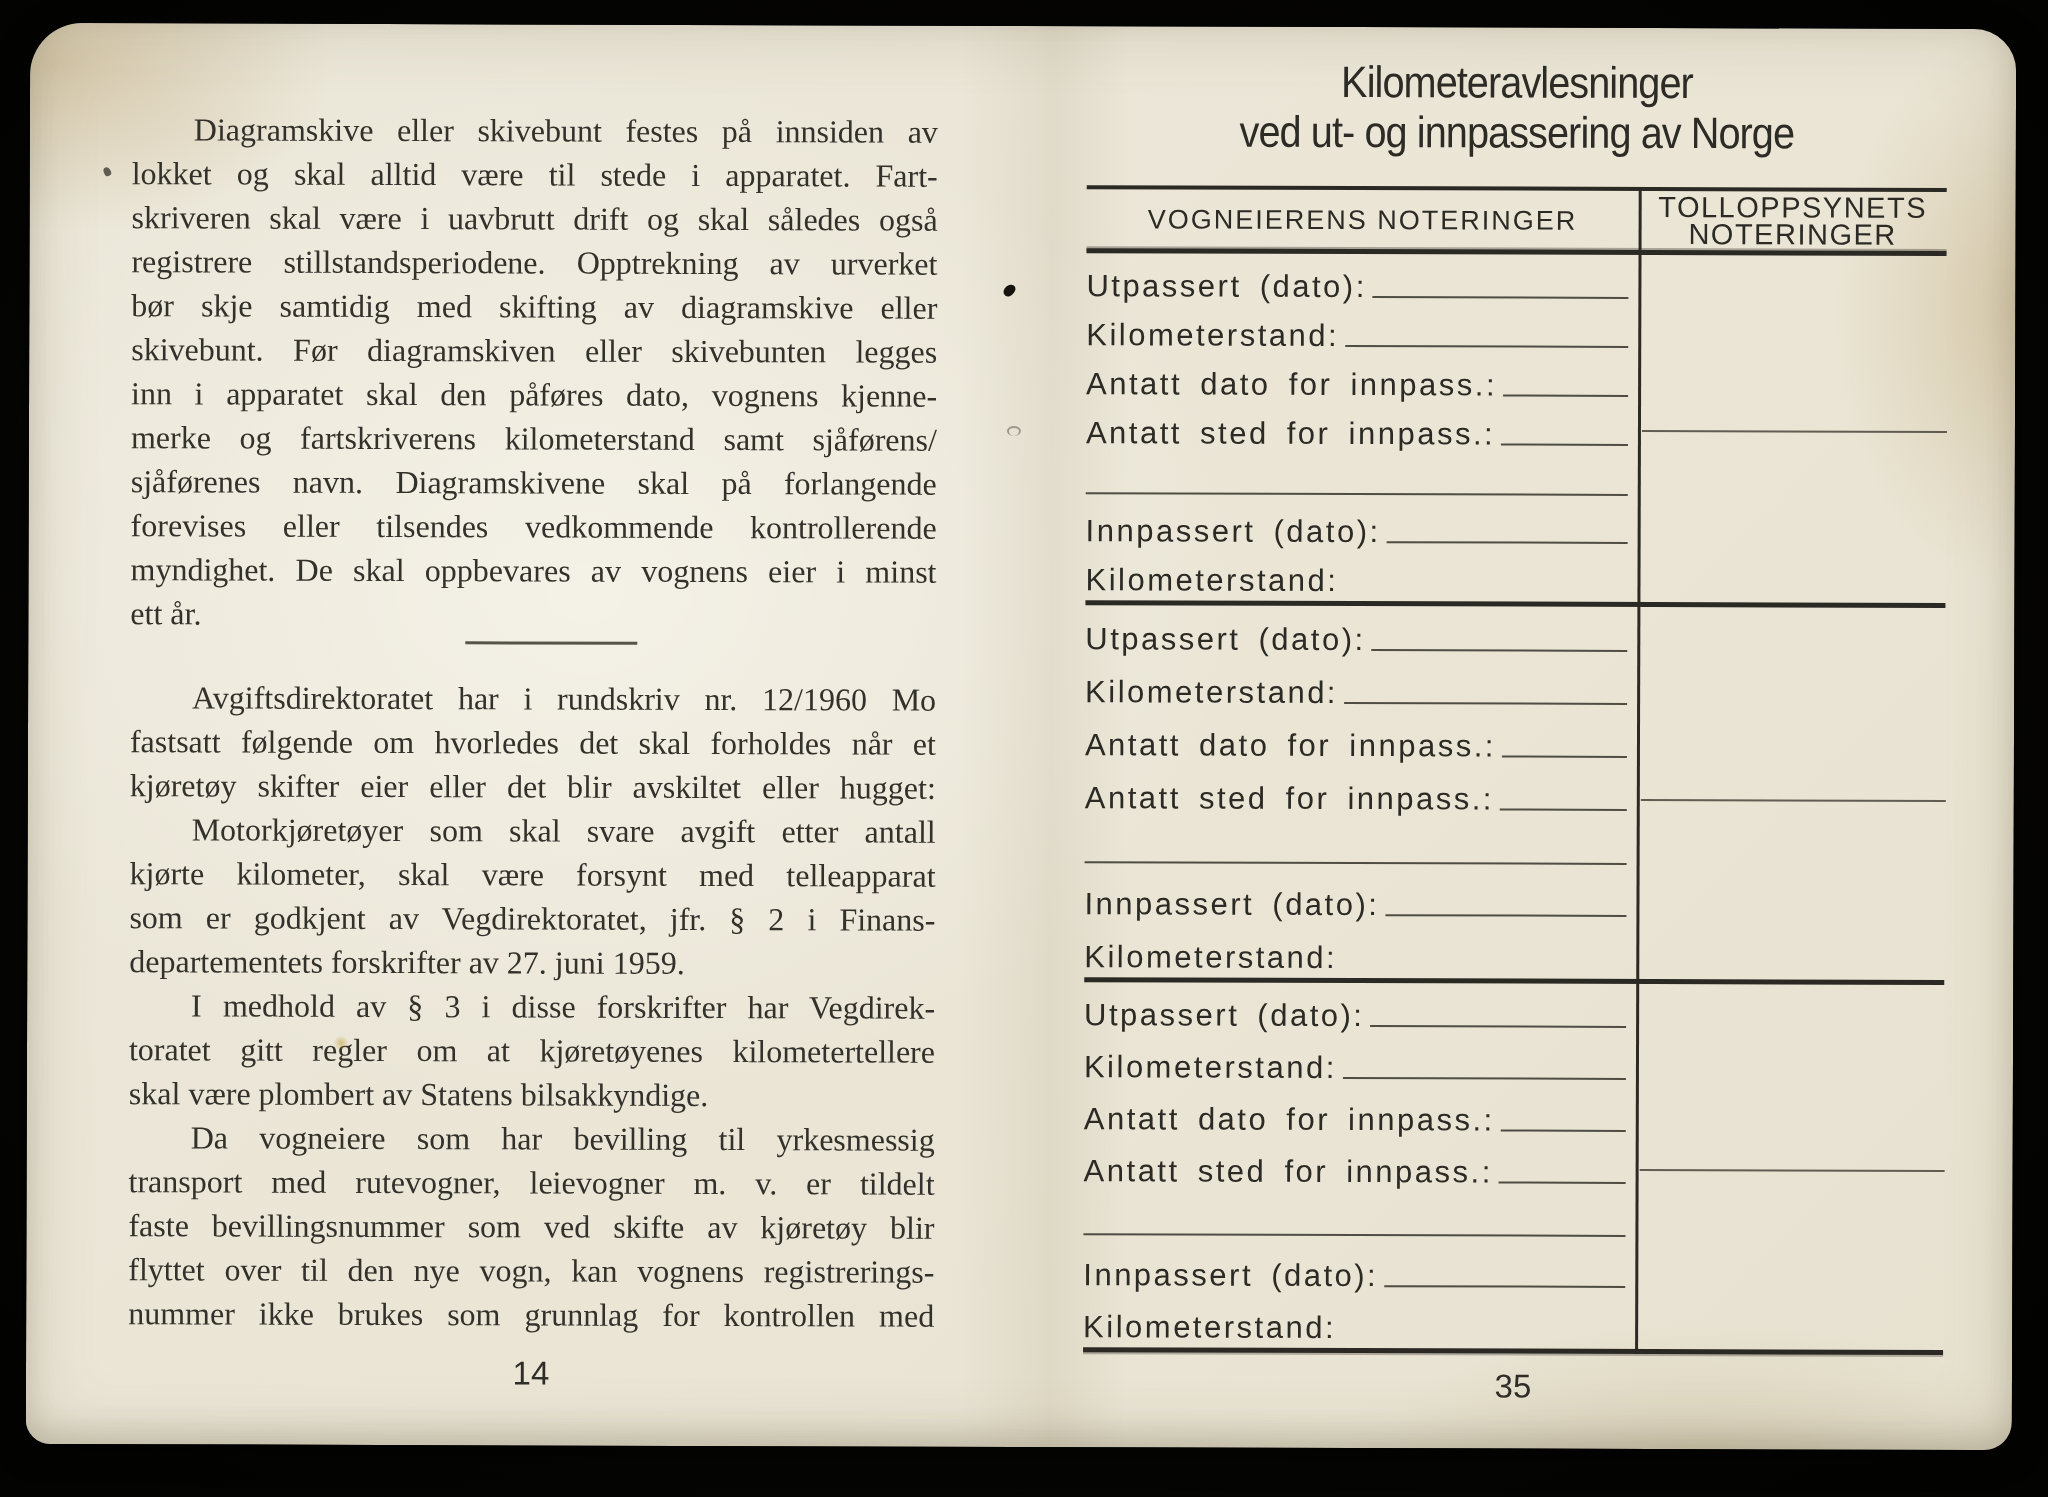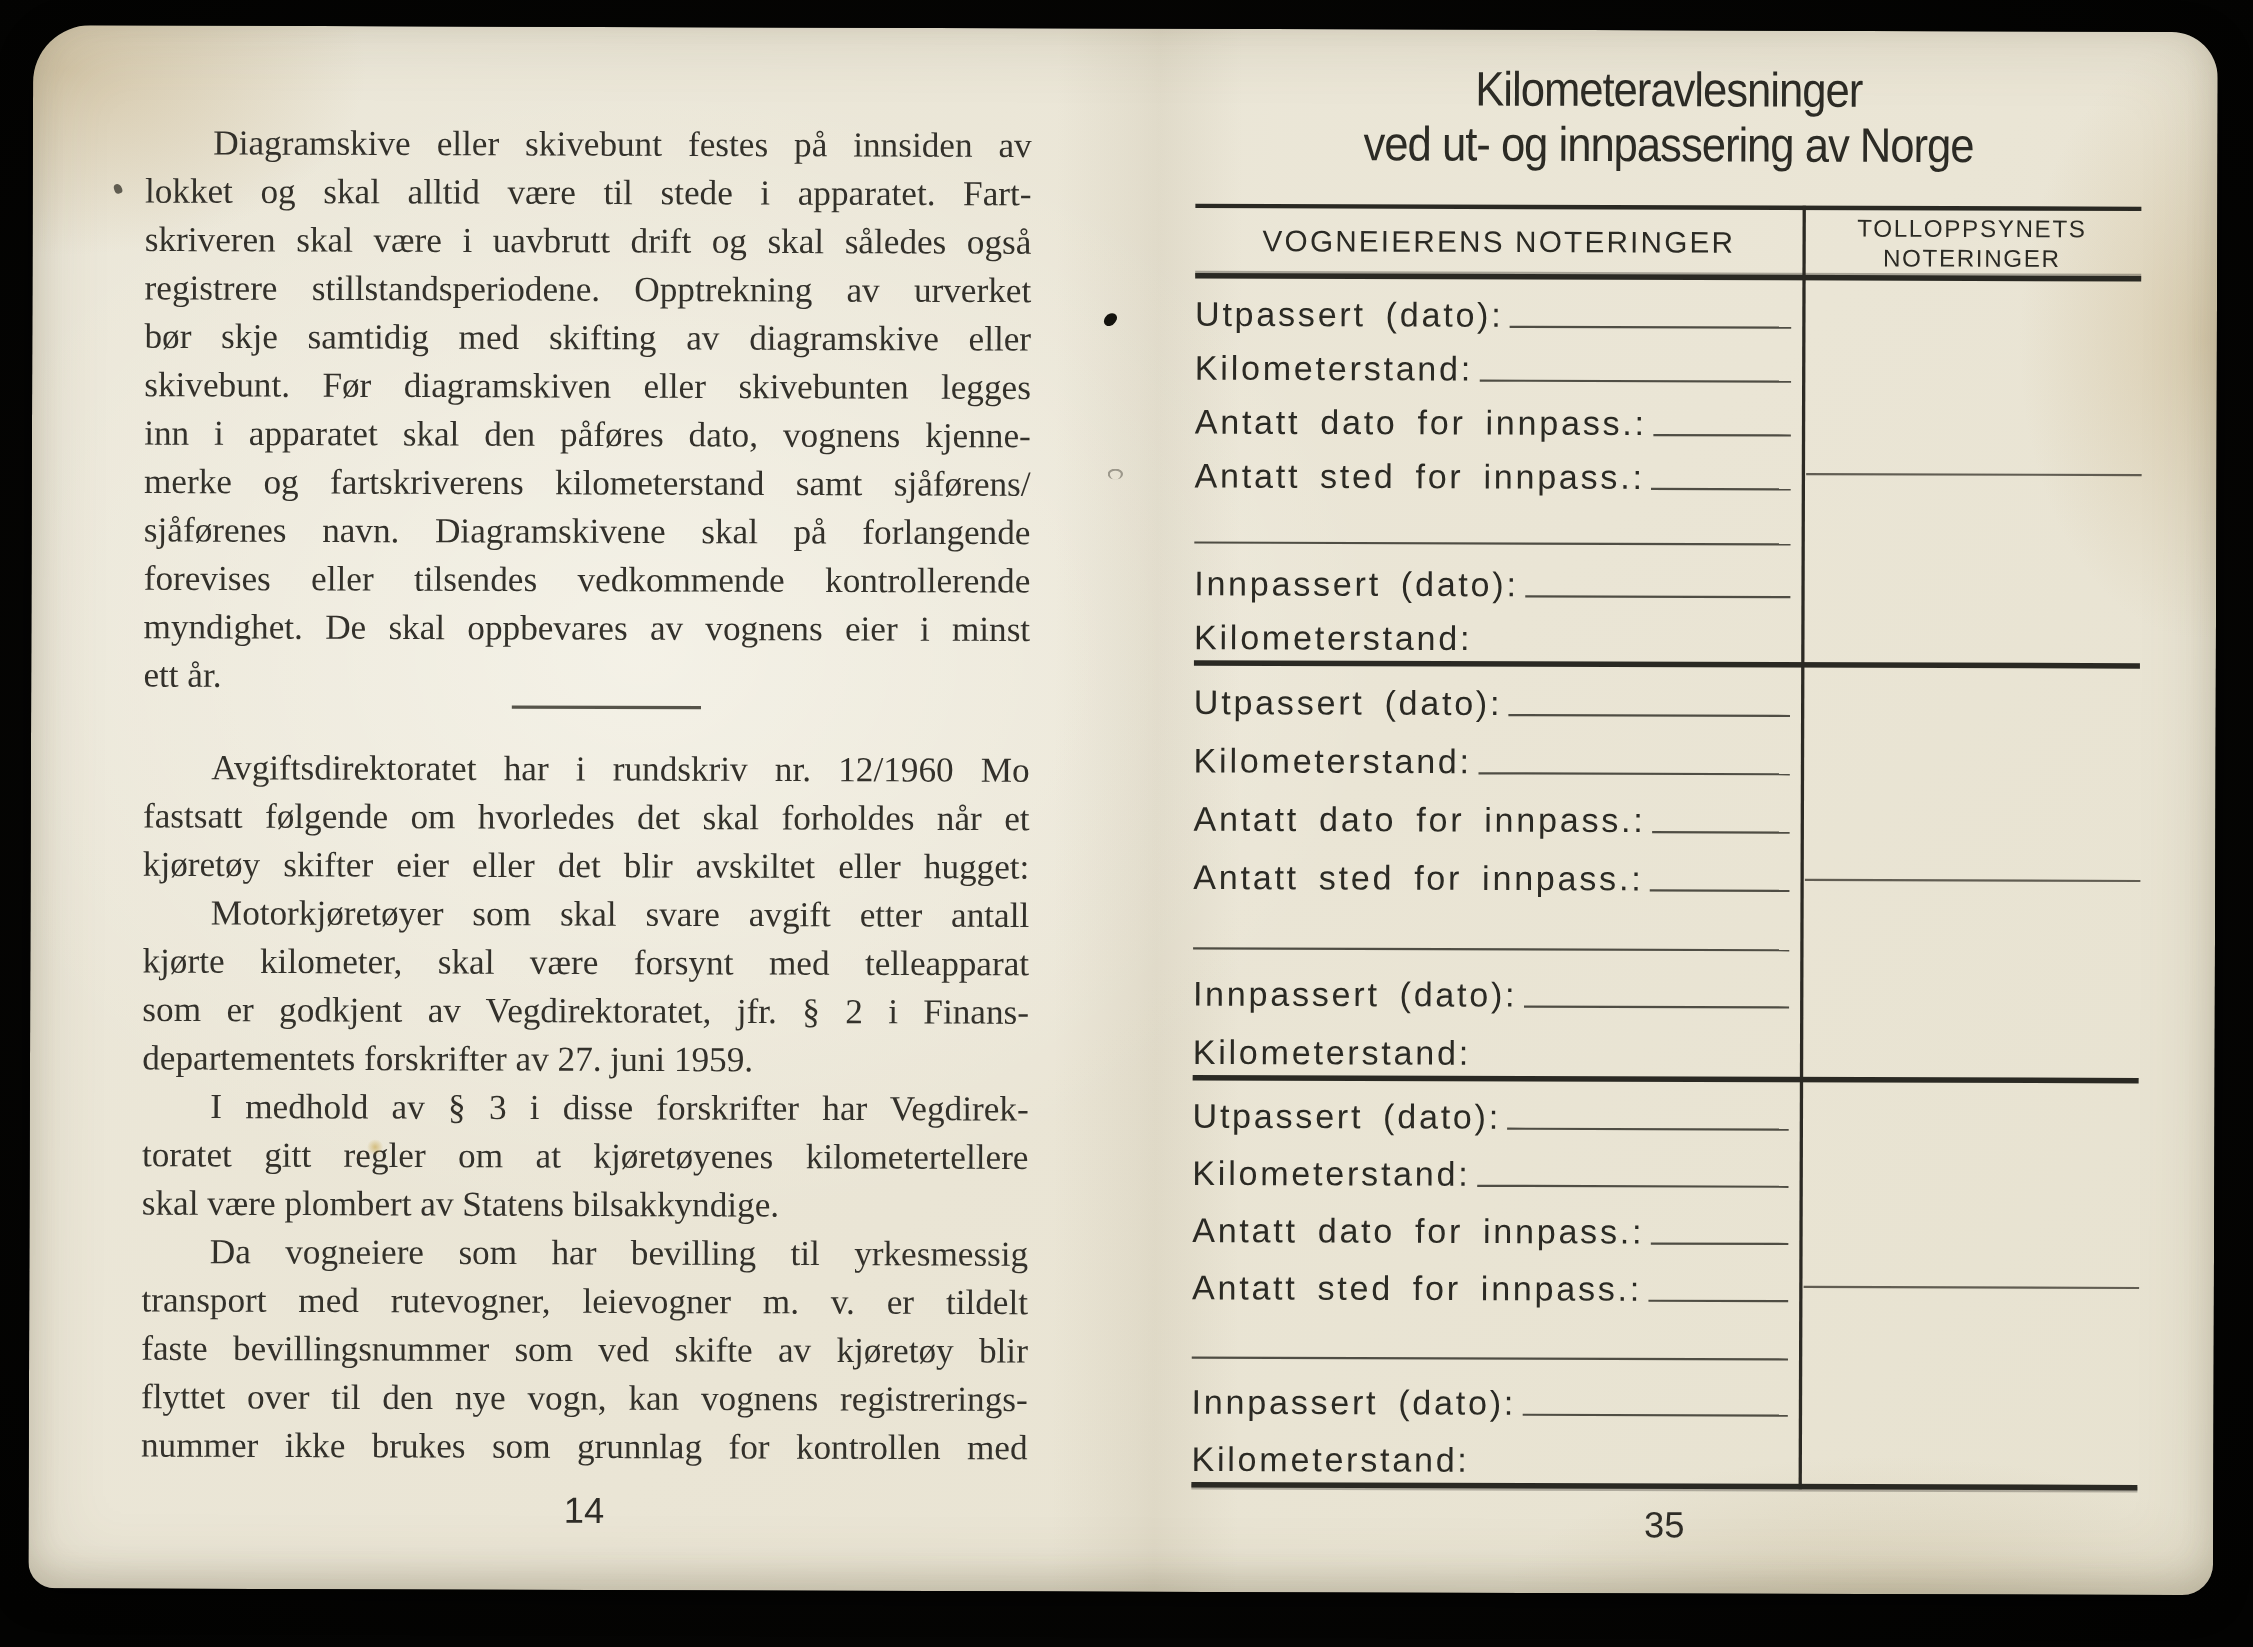--- a/index.html
+++ b/index.html
@@ -47,21 +47,21 @@
   .rule{position:absolute;left:1057px;width:860px;background:#2a2923;}
   .rule1{top:159px;height:4px;}
   .rule2{top:222px;height:5px;box-shadow:0 -2px 0 rgba(42,41,35,.35);}
   .ruleB1{top:574px;height:5px;}
   .ruleB2{top:951px;height:5px;}
   .ruleB3{top:1321px;height:5px;box-shadow:0 2px 0 rgba(42,41,35,.3);}
   .vdiv{position:absolute;left:1609px;top:159px;width:3px;height:1167px;background:#2c2a24;}
   .hdr-owner{position:absolute;left:1057px;top:178px;width:552px;text-align:center;
     font-size:27px;letter-spacing:2px;}
   .hdr-customs{position:absolute;left:1609px;top:166px;width:308px;text-align:center;
-    font-size:22px;letter-spacing:1.5px;line-height:27px;}
+    font-size:29px;letter-spacing:1.5px;line-height:27px;}
   .blk{position:absolute;left:1057px;width:552px;}
   .blk1{top:230px;}
   .blk2{top:579px;}
   .blk3{top:956px;}
   .frow{display:flex;align-items:flex-end;}
   .blk1 .frow{height:49px;}
   .blk2 .frow{height:53px;}
   .blk3 .frow{height:52px;}
   .flab{font-size:31px;letter-spacing:2.5px;word-spacing:7px;line-height:38px;white-space:nowrap;}
   .ffill{flex:1;border-bottom:2px solid rgba(52,50,42,.85);margin:0 10px 8px 6px;}

